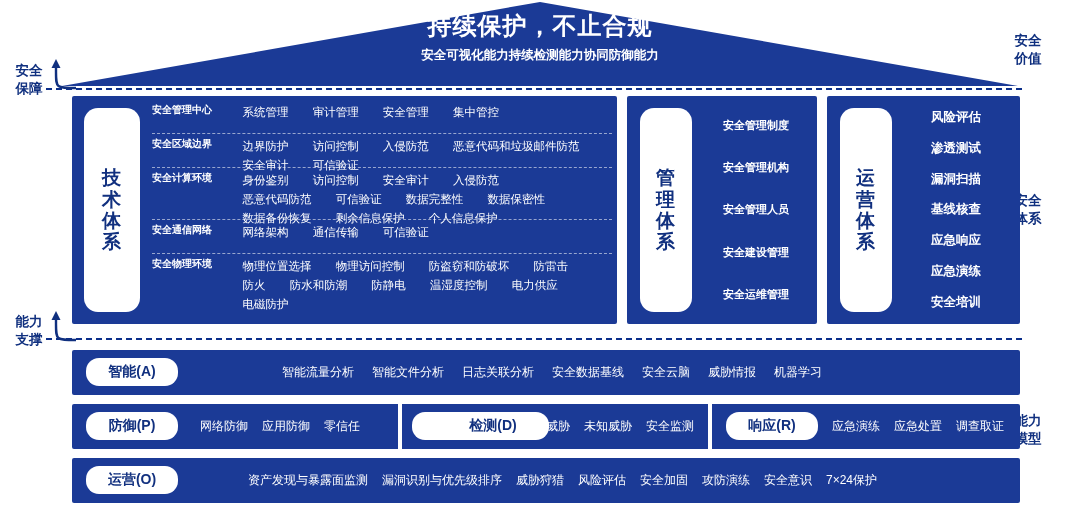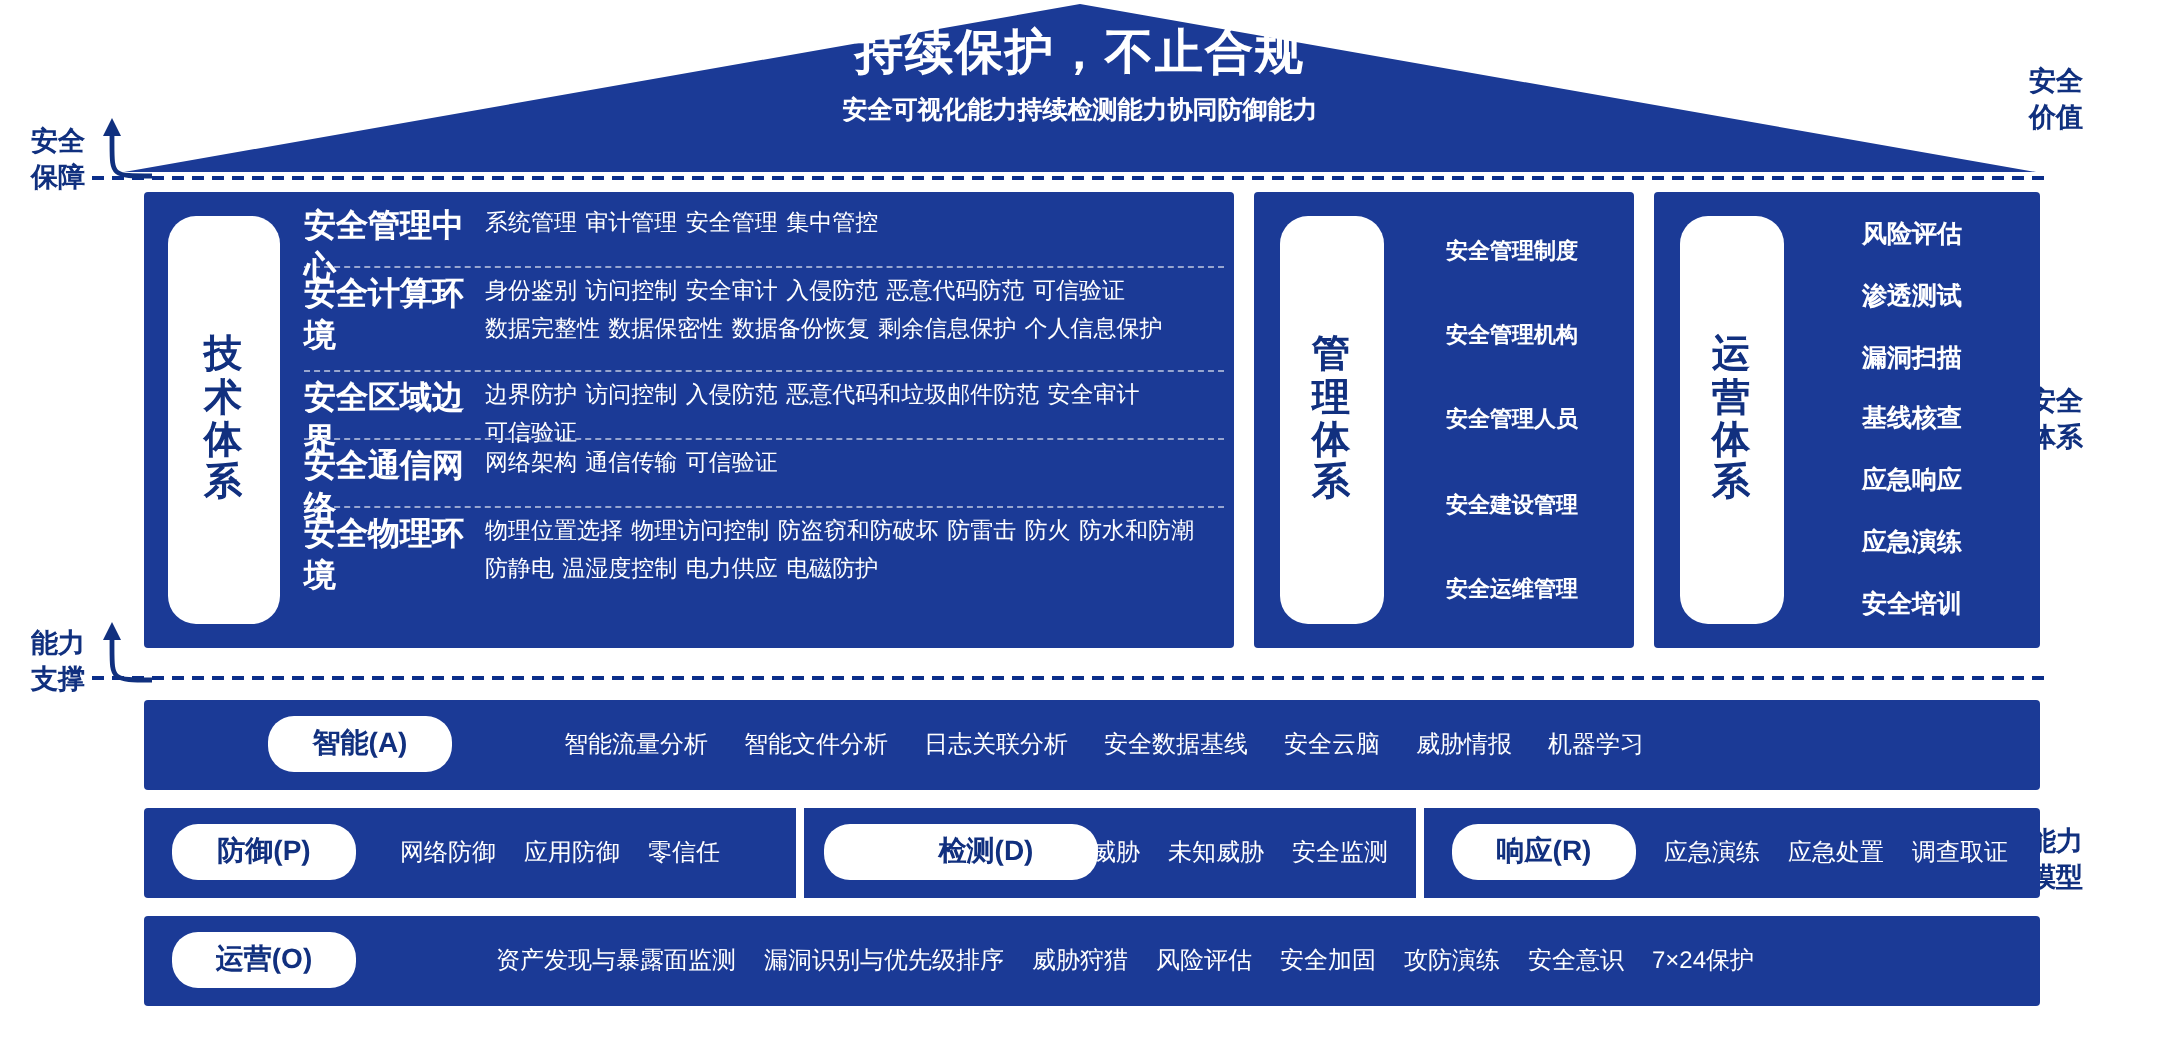--- a/index.html
+++ b/index.html
@@ -115,34 +115,34 @@
   }
   .tech-row {
     position: relative;
     padding: 3px 0 4px 0;
     border-bottom: 1px dashed rgba(255,255,255,0.55);
   }
   .tech-row:last-child { border-bottom: none; }
   .tech-row .rowhead {
     color: #ffffff;
     font-weight: bold;
-    font-size: 16px;
+    font-size: 10px;
     display: inline-block;
     vertical-align: top;
     width: 86px;
   }
   .tech-row .rowitems {
     display: inline-block;
     vertical-align: top;
     width: 368px;
     color: #ffffff;
     font-size: 11.5px;
     line-height: 1.65;
   }
-  .tech-row .rowitems span { margin-right: 1px; white-space: nowrap; }
+  .tech-row .rowitems span { margin-right: 21px; white-space: nowrap; }
 
   
   .mgmt-items {
     position: absolute;
     left: 700px;
     top: 104px;
     width: 112px;
     height: 212px;
     display: flex;
     flex-direction: column;
@@ -284,20 +284,32 @@
   </div>
 
   <div class="tech-rows">
     <div class="tech-row" style="height:26px;">
       <span class="rowhead">安全管理中心</span>
       <span class="rowitems">
         <span>系统管理</span>
         <span>审计管理</span>
         <span>安全管理</span>
         <span>集中管控</span>
+      </span>
+    </div>
+
+    <div class="tech-row" style="height:26px;">
+      <span class="rowhead">安全区域边界</span>
+      <span class="rowitems">
+        <span>边界防护</span>
+        <span>访问控制</span>
+        <span>入侵防范</span>
+        <span>恶意代码和垃圾邮件防范</span>
+        <span>安全审计</span>
+        <span>可信验证</span>
       </span>
     </div>
 
     <div class="tech-row" style="height:44px;">
       <span class="rowhead">安全计算环境</span>
       <span class="rowitems">
         <span>身份鉴别</span>
         <span>访问控制</span>
         <span>安全审计</span>
         <span>入侵防范</span>
@@ -305,32 +317,20 @@
         <span>可信验证</span>
         <span>数据完整性</span>
         <span>数据保密性</span>
         <span>数据备份恢复</span>
         <span>剩余信息保护</span>
         <span>个人信息保护</span>
       </span>
     </div>
 
     <div class="tech-row" style="height:26px;">
-      <span class="rowhead">安全区域边界</span>
-      <span class="rowitems">
-        <span>边界防护</span>
-        <span>访问控制</span>
-        <span>入侵防范</span>
-        <span>恶意代码和垃圾邮件防范</span>
-        <span>安全审计</span>
-        <span>可信验证</span>
-      </span>
-    </div>
-
-    <div class="tech-row" style="height:26px;">
       <span class="rowhead">安全通信网络</span>
       <span class="rowitems">
         <span>网络架构</span>
         <span>通信传输</span>
         <span>可信验证</span>
       </span>
     </div>
 
     <div class="tech-row" style="height:44px;">
       <span class="rowhead">安全物理环境</span>
@@ -375,21 +375,21 @@
     <div>风险评估</div>
     <div>渗透测试</div>
     <div>漏洞扫描</div>
     <div>基线核查</div>
     <div>应急响应</div>
     <div>应急演练</div>
     <div>安全培训</div>
   </div>
 
   <div class="cap-row" id="cap-a"></div>
-  <div class="cap-pill" style="left:86px; top:358px; width:92px;margin-left:48px;">智能(A)</div>
+  <div class="cap-pill" style="left:86px; top:358px; width:92px;">智能(A)</div>
   <div class="cap-text" style="left:282px; top:350px;gap:18px;">
     <span>智能流量分析</span>
     <span>智能文件分析</span>
     <span>日志关联分析</span>
     <span>安全数据基线</span>
     <span>安全云脑</span>
     <span>威胁情报</span>
     <span>机器学习</span>
   </div>
 

